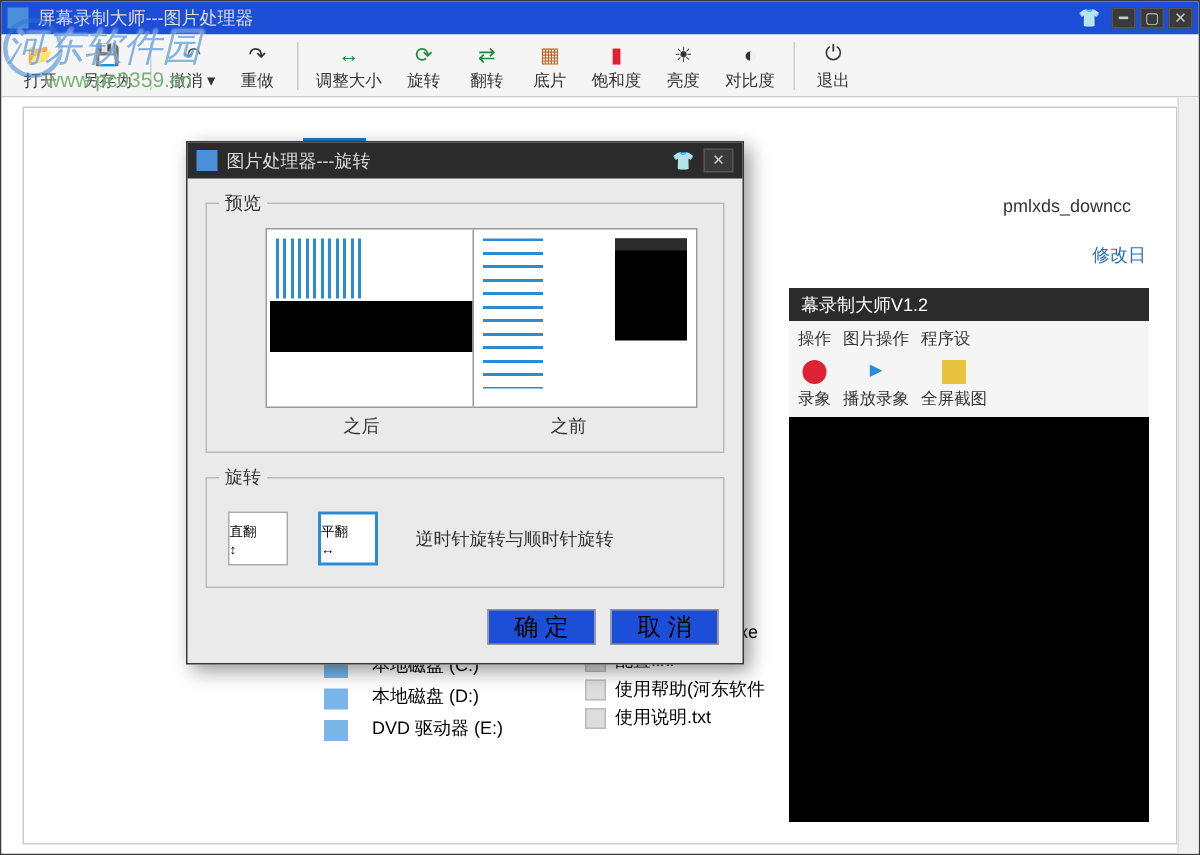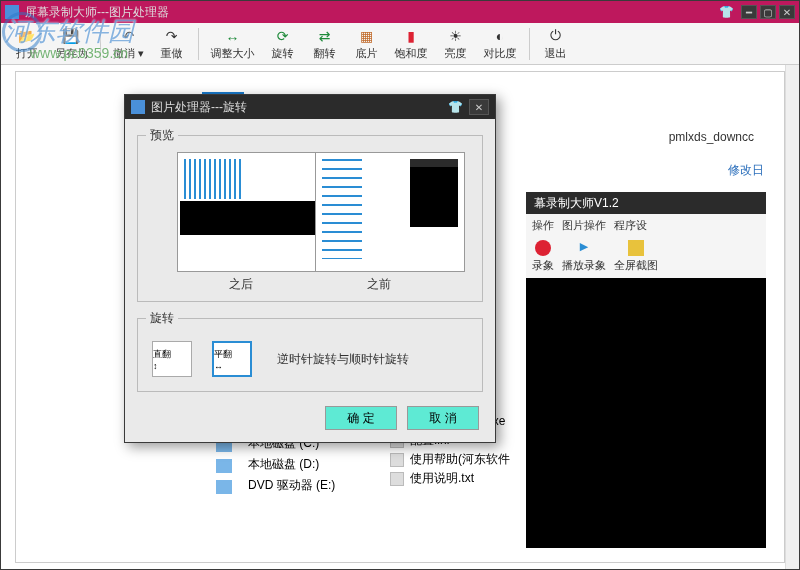--- a/index.html
+++ b/index.html
@@ -1,20 +1,20 @@
 <!DOCTYPE html>
 <html><head>
 <meta charset="utf-8">
 <style>
 * { margin: 0; padding: 0; box-sizing: border-box; font-family: "Microsoft YaHei", sans-serif; }
 body { width: 800px; height: 570px; background: #808080; overflow: hidden; position: relative; }
 
 
 .app-window { width: 800px; height: 570px; background: #fff; border: 1px solid #3a3a3a; position: relative; }
-.titlebar { height: 22px; background: #be185d; color: #ddd; display: flex; align-items: center; padding: 0 4px; font-size: 12px; }
+.titlebar { height: 22px; background: #1d4ed8; color: #ddd; display: flex; align-items: center; padding: 0 4px; font-size: 12px; }
 .titlebar .icon { width: 14px; height: 14px; background: #4a90d9; margin-right: 6px; }
 .titlebar .title { flex: 1; }
 .titlebar .win-btns { display: flex; gap: 3px; }
 .titlebar .win-btn { width: 16px; height: 14px; background: #3a3a3a; color: #ccc; font-size: 10px; display: flex; align-items: center; justify-content: center; border: 1px solid #555; }
 .titlebar .shirt { width: 16px; height: 14px; color: #6bc5e8; margin-right: 6px; font-size: 12px; }
 
 
 .toolbar { height: 42px; background: #f5f5f5; border-bottom: 1px solid #ccc; display: flex; align-items: center; padding: 2px 6px; gap: 2px; }
 .tool-item { display: flex; flex-direction: column; align-items: center; padding: 2px 6px; font-size: 11px; color: #333; cursor: pointer; min-width: 40px; }
 .tool-item .ticon { width: 18px; height: 18px; margin-bottom: 1px; display: flex; align-items: center; justify-content: center; font-size: 14px; }
@@ -58,21 +58,21 @@
 .modal legend { font-size: 12px; color: #333; padding: 0 4px; }
 .modal .previews { display: flex; gap: 10px; justify-content: center; }
 .modal .pv { width: 128px; }
 .modal .pv-img { width: 150px; height: 120px; background: #fff; border: 1px solid #999; position: relative; overflow: hidden; }
 .modal .pv-label { text-align: center; font-size: 12px; color: #333; margin-top: 4px; }
 .modal .rotate-row { display: flex; align-items: center; gap: 20px; padding: 6px; }
 .modal .rot-btn { width: 40px; height: 36px; border: 1px solid #aaa; background: #fff; font-size: 9px; display: flex; flex-direction: column; align-items: flex-start; justify-content: center; }
 .modal .rot-btn.sel { border: 2px solid #2a8dd4; }
 .modal .rot-hint { font-size: 12px; color: #333; margin-left: 5px; }
 .modal .dlg-btns { display: flex; justify-content: flex-end; gap: 10px; padding: 6px 4px 4px; }
-.modal .dlg-btn { width: 72px; height: 24px; background: #5eead4; border: 1px solid #999; font-size: 12px; display: flex; align-items: center; justify-content: center; }
+.modal .dlg-btn { width: 72px; height: 24px; background: #1d4ed8; border: 1px solid #999; font-size: 16px; display: flex; align-items: center; justify-content: center; }
 
 
 .th-a { position: absolute; inset: 2px; background: linear-gradient(to bottom, #fff 0 40%, #000 40% 70%, #fff 70% 100%); }
 .th-a::before { content: ""; position: absolute; top: 4px; left: 4px; width: 60px; height: 40px; background: repeating-linear-gradient(90deg,#2a8dd4 0 2px,#fff 2px 5px); }
 .th-b { position: absolute; inset: 2px; background: #fff; }
 .th-b::before { content: ""; position: absolute; top: 4px; right: 4px; width: 48px; height: 60px; background: #000; border-top: 8px solid #2b2b2b; }
 .th-b::after { content: ""; position: absolute; top: 4px; left: 4px; width: 40px; height: 100px; background: repeating-linear-gradient(#2a8dd4 0 2px,#fff 2px 9px); }
 
 
 .watermark { position: absolute; top: 14px; left: 4px; font-size: 26px; font-weight: normal; font-style: italic; color: rgba(40,120,200,.55); pointer-events: none; text-shadow: 0 0 2px #fff; z-index: 50; }

